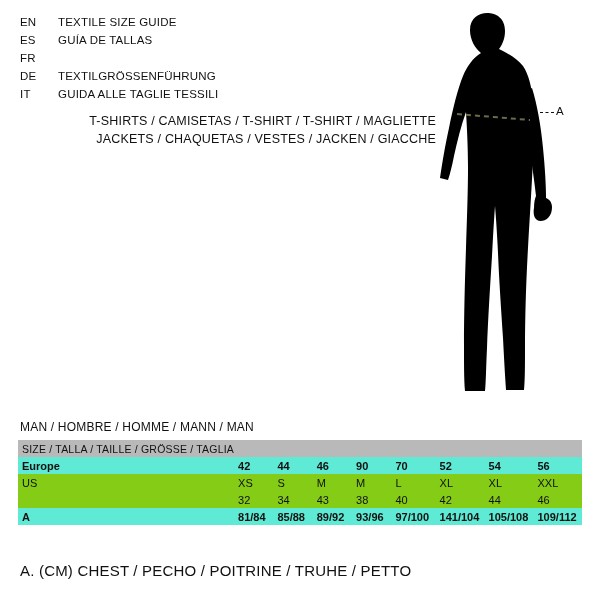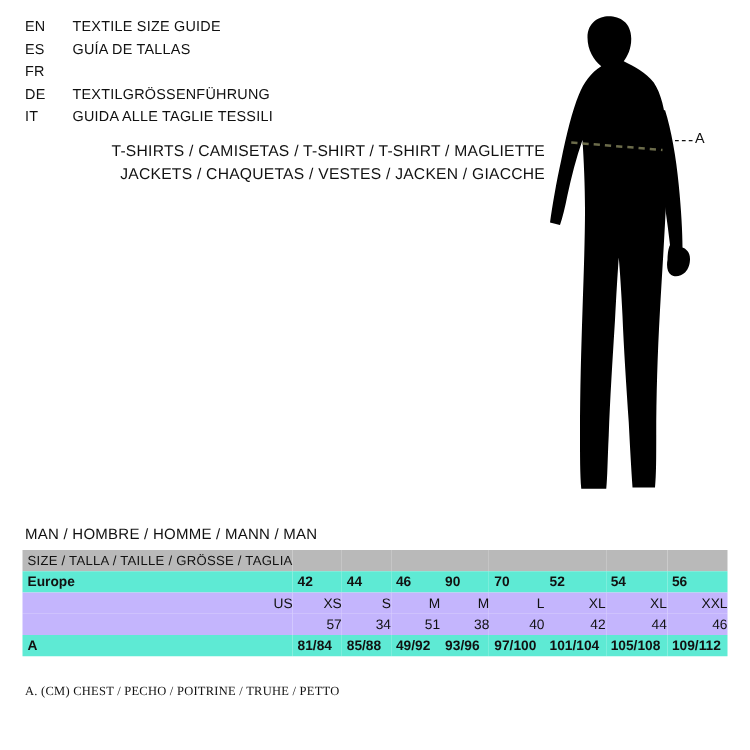--- a/index.html
+++ b/index.html
@@ -109,32 +109,31 @@
     font-weight: normal;
     white-space: nowrap;
   }
   table.size-table thead th {
     background: #b9b9b9;
     text-transform: uppercase;
     letter-spacing: 0.2px;
     font-size: 10.5px;
   }
   table.size-table tbody tr.shade-a td { background: #5eead4; font-weight: bold; }
-  table.size-table tbody tr.shade-b td { background: #c4b5fd; text-align: right; }
+  table.size-table tbody tr.shade-b td { background: #84cc16; }
   table.size-table col.c0 { width: 86px; }
   table.size-table col.cx { width: 68px; }
 
   .table-footnote {
     position: absolute;
     left: 20px;
-    top: 548px;
-    font-size: 10px;
-    text-transform: uppercase;
-    letter-spacing: 0.2px;
-    font-family: Liberation Serif, serif;
+    top: 562px;
+    font-size: 15px;
+    text-transform: uppercase;
+    letter-spacing: 0.2px;
   }
 </style>
 </head>
 <body>
 
 <div id="page">
 
   <div class="lang-block">
     <div class="lang-row">
       <span class="lang-code">EN</span>
@@ -261,37 +260,37 @@
         <td>S</td>
         <td>M</td>
         <td>M</td>
         <td>L</td>
         <td>XL</td>
         <td>XL</td>
         <td>XXL</td>
       </tr>
       <tr class="shade-b">
         <td></td>
-        <td>57</td>
+        <td>32</td>
         <td>34</td>
-        <td>51</td>
+        <td>43</td>
         <td>38</td>
         <td>40</td>
         <td>42</td>
         <td>44</td>
         <td>46</td>
       </tr>
       <tr class="shade-a">
         <td>A</td>
         <td>81/84</td>
         <td>85/88</td>
-        <td>49/92</td>
+        <td>89/92</td>
         <td>93/96</td>
         <td>97/100</td>
-        <td>101/104</td>
+        <td>141/104</td>
         <td>105/108</td>
         <td>109/112</td>
       </tr>
     </tbody>
   </table>
 
   <div class="table-footnote">A. (cm) CHEST / PECHO / POITRINE / TRUHE / PETTO</div>
 
 </div>
 

